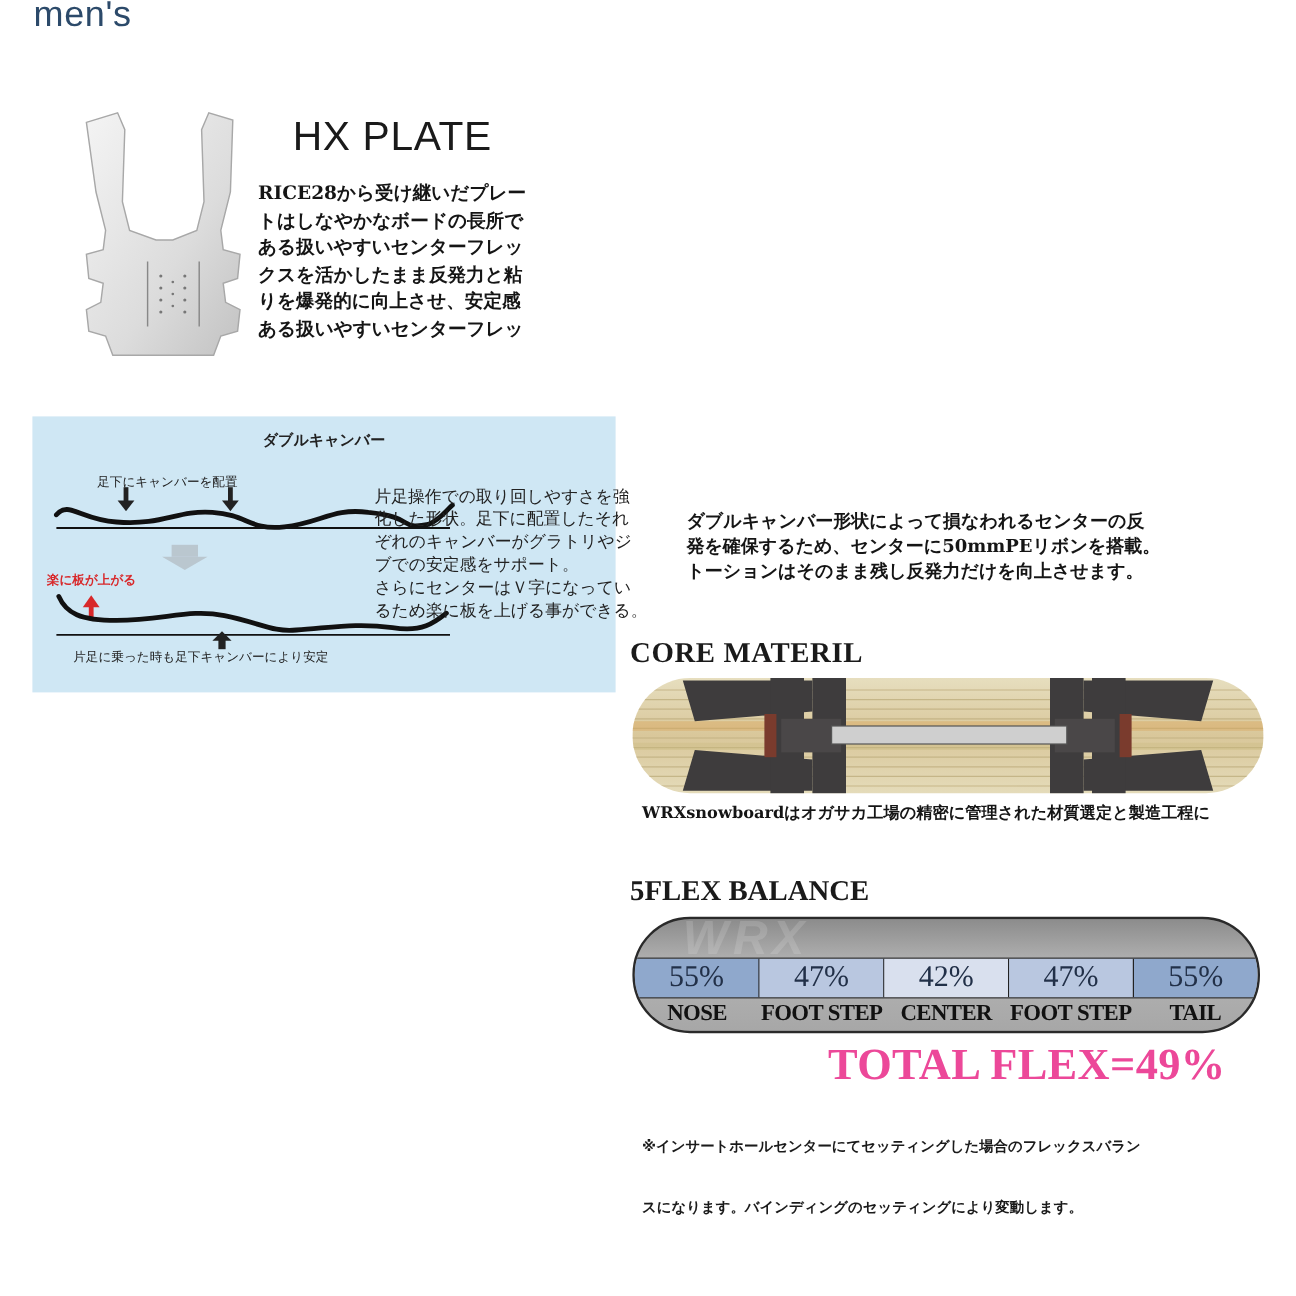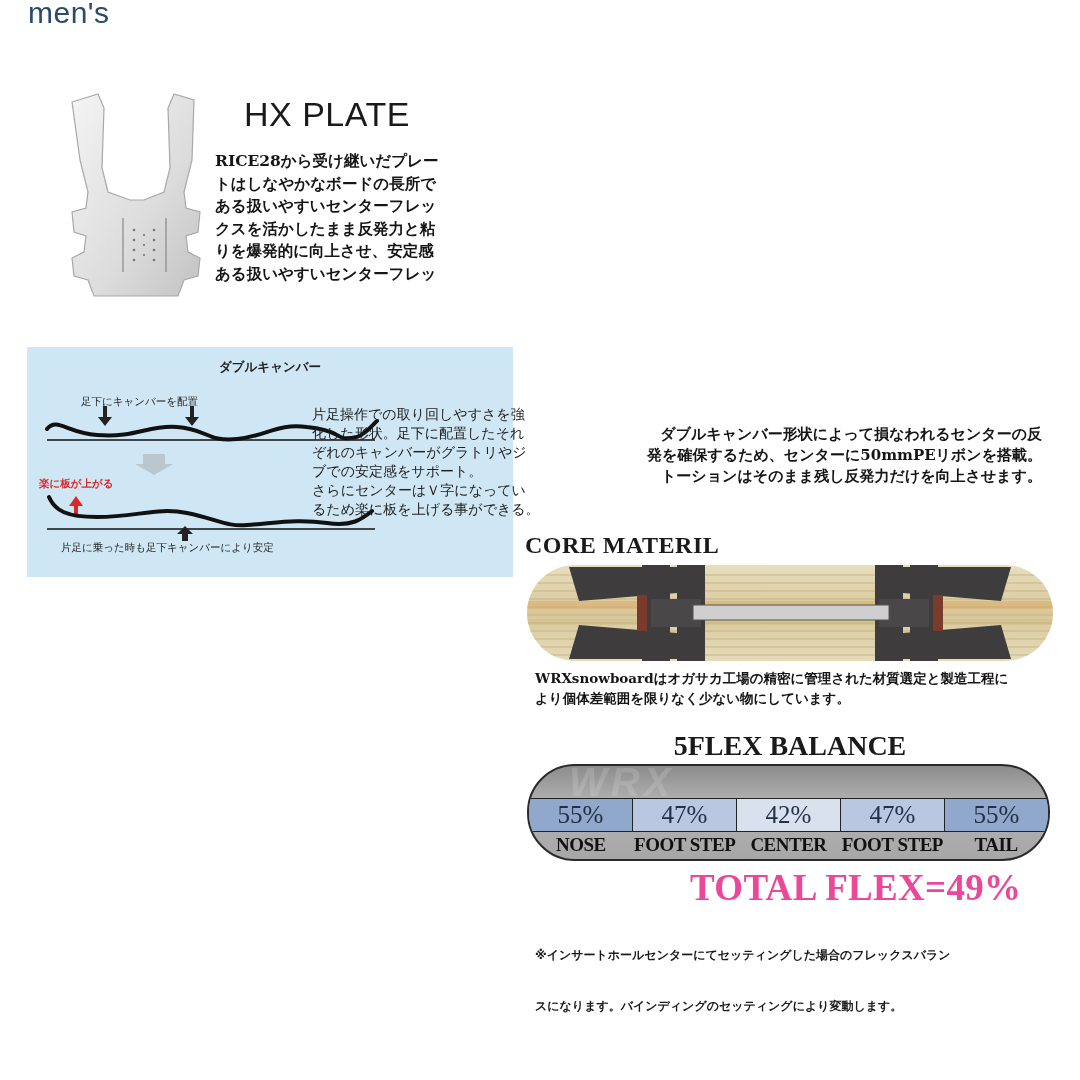--- a/index.html
+++ b/index.html
@@ -25,30 +25,30 @@
     .dc-label-top { left: 54px; top: 48px; font-family: "DejaVu Sans", sans-serif; font-size: 10.5px; color: #222; }
     .dc-label-red { left: 12px; top: 130px; font-family: "DejaVu Sans", sans-serif; font-size: 10.5px; font-weight: bold; color: #d8282a; }
     .dc-label-bottom { left: 34px; top: 194px; font-family: "DejaVu Sans", sans-serif; font-size: 10.5px; color: #222; }
     .dc-svg { left: 0; top: 0; }
     .dc-desc { left: 285px; top: 58px; width: 200px; font-family: "DejaVu Sans", sans-serif; font-size: 14px;
                line-height: 19px; color: #222; }
     .dc-desc div { white-space: nowrap; }
 
     
     .ribbon-text { left: 572px; top: 424px; width: 470px; font-size: 15px; font-weight: bold; line-height: 21px; color: #151515; }
-    .ribbon-text div { white-space: nowrap; text-align: right; }
+    .ribbon-text div { white-space: nowrap; }
 
     .core-title { left: 525px; top: 532px; width: 530px; text-align: left; font-family: "Liberation Serif", serif;
                   font-size: 24px; font-weight: bold; color: #1a1a1a; letter-spacing: 0.5px; }
     .core-board { left: 527px; top: 563px; }
     .core-desc { left: 535px; top: 668px; width: 520px; font-size: 13.5px; font-weight: bold; line-height: 20px; color: #151515; }
     .core-desc div { white-space: nowrap; }
 
-    .flex-title { left: 525px; top: 730px; width: 530px; text-align: center; font-family: "Liberation Serif", serif;
-                  font-size: 28px; font-weight: bold; color: #1a1a1a; }
+    .flex-title { left: 525px; top: 730px; width: 530px; font-family: "Liberation Serif", serif;
+                  font-size: 24px; font-weight: bold; color: #1a1a1a; }
     .flex-board { left: 527px; top: 764px; width: 523px; height: 97px; border-radius: 48px / 48px;
                   background: linear-gradient(180deg, #8c8c8c 0%, #b3b3b3 40%, #a7a7a7 100%);
                   border: 2px solid #2a2a2a; box-sizing: border-box; overflow: hidden; }
     .flex-watermark { left: 40px; top: -6px; font-family: "Liberation Sans", sans-serif; font-style: italic; font-weight: bold;
                       font-size: 40px; color: rgba(255,255,255,0.14); letter-spacing: 4px; }
     .flex-row { left: 0; top: 32px; width: 100%; height: 32px; display: flex; border-top: 1.5px solid #222; border-bottom: 1.5px solid #222; }
     .flex-cell { flex: 1; display: flex; align-items: center; justify-content: center; font-family: "Liberation Serif", serif;
                  font-size: 25px; color: #223048; border-right: 1.5px solid #222; }
     .flex-cell:last-child { border-right: none; }
     .flex-labels { left: 0; top: 64px; width: 100%; height: 30px; display: flex; }
@@ -199,21 +199,20 @@
     <rect x="383" y="2" width="28" height="96"></rect>
     <rect x="348" y="2" width="28" height="96"></rect>
   </g>
   <rect x="352" y="36" width="50" height="28" fill="#4a4748"></rect>
   <rect x="406" y="32" width="10" height="36" fill="#7a3b2d"></rect>
 
   <rect x="166" y="42" width="196" height="15" fill="#cfcfcf" stroke="#555" stroke-width="1"></rect>
 </svg>
 <div class="abs core-desc">
   <div>WRXsnowboardはオガサカ工場の精密に管理された材質選定と製造工程に</div>
-  <div>より個体差範囲を限りなく少ない物にしています。</div>
 </div>
 
 <div class="abs flex-title">5FLEX BALANCE</div>
 <div class="abs flex-board">
   <div class="abs flex-watermark">WRX</div>
   <div class="abs flex-row">
     <div class="flex-cell" style="background:#8fa8cc">55%</div>
     <div class="flex-cell" style="background:#b9c7e0">47%</div>
     <div class="flex-cell" style="background:#d9e0ee">42%</div>
     <div class="flex-cell" style="background:#b9c7e0">47%</div>

